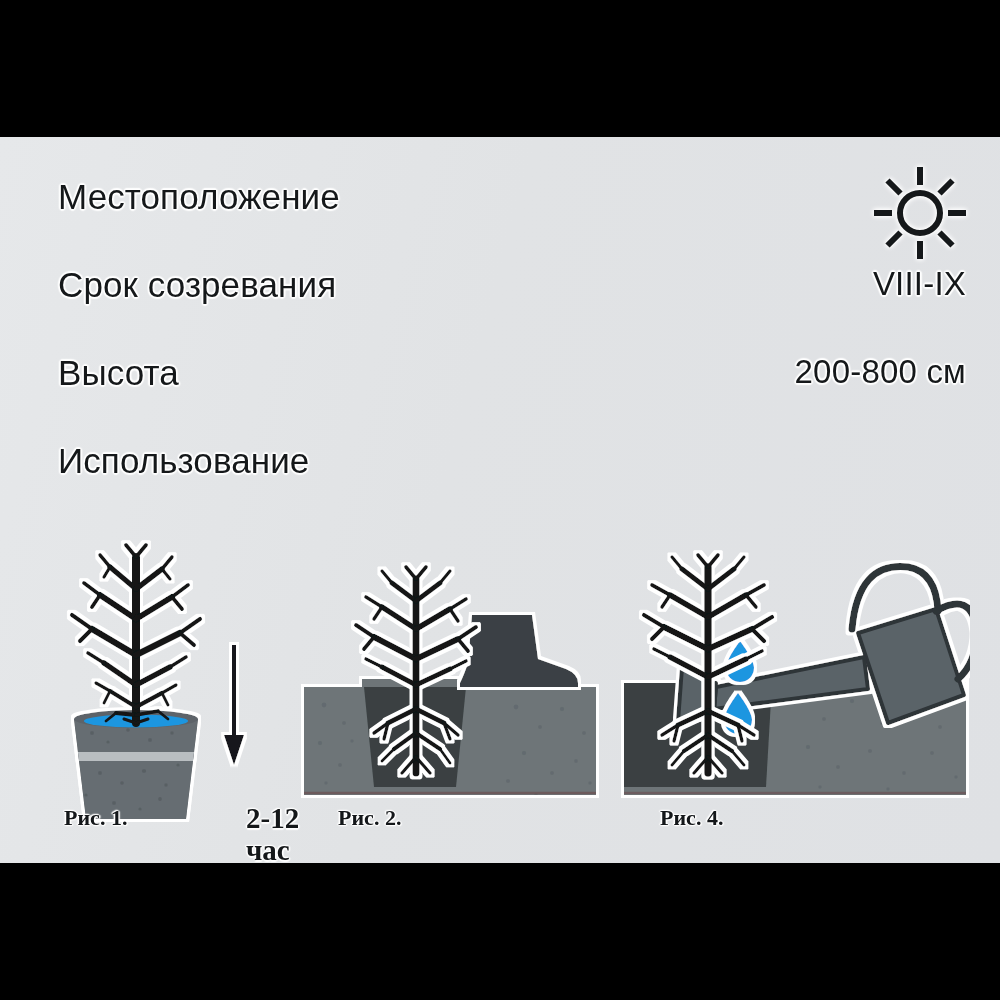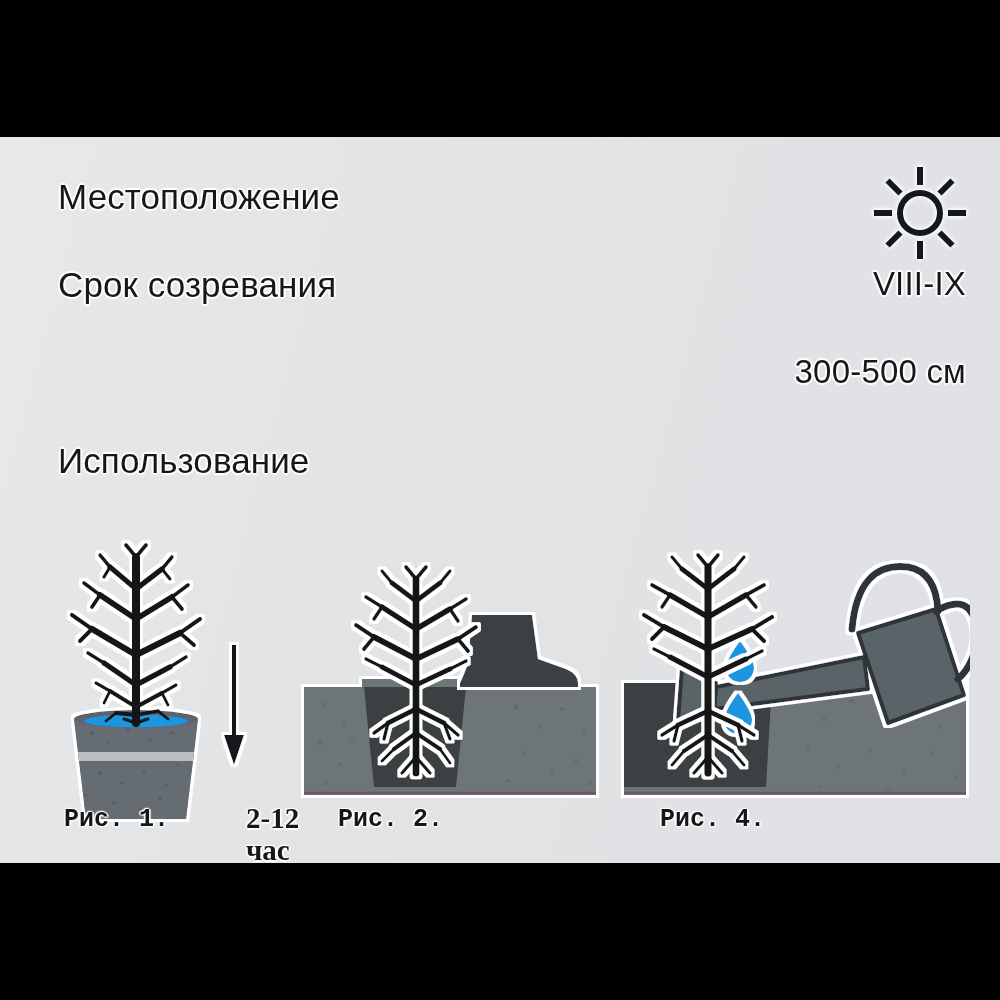--- a/index.html
+++ b/index.html
@@ -105,22 +105,22 @@
     top: 0;
   }
   .fig-1 { left: 48px;  width: 240px; height: 300px; }
   .fig-2 { left: 300px; width: 300px; height: 300px; }
   .fig-3 { left: 620px; width: 350px; height: 300px; }
 
   .fig svg { display: block; }
 
   .fig-caption {
     position: absolute;
-    font-family: Liberation Mono, monospace;
-    font-size: 25px;
+    font-family: Liberation Serif, serif;
+    font-size: 22px;
     font-weight: 700;
     color: #14171a;
     text-shadow:
       1.4px 0 1.2px #ffffff, -1.4px 0 1.2px #ffffff,
       0 1.4px 1.2px #ffffff, 0 -1.4px 1.2px #ffffff,
       1px 1px 1.4px #ffffff, -1px -1px 1.4px #ffffff;
     white-space: nowrap;
   }
   .cap-1 { left: 16px;  top: 268px; }
   .cap-2 { left: 38px;  top: 268px; }
@@ -174,21 +174,22 @@
           </svg>
         </div>
       </div>
 
       <div class="spec-row">
         <div class="spec-label">Срок созревания</div>
         <div class="spec-value">VIII-IX</div>
       </div>
 
       <div class="spec-row">
-        <div class="spec-value">300-500 см</div>
+        <div class="spec-label">Высота</div>
+        <div class="spec-value">200-800 см</div>
       </div>
 
       <div class="spec-row">
         <div class="spec-label">Использование</div>
       </div>
 
     </div>
 
     <div class="figures">
 

